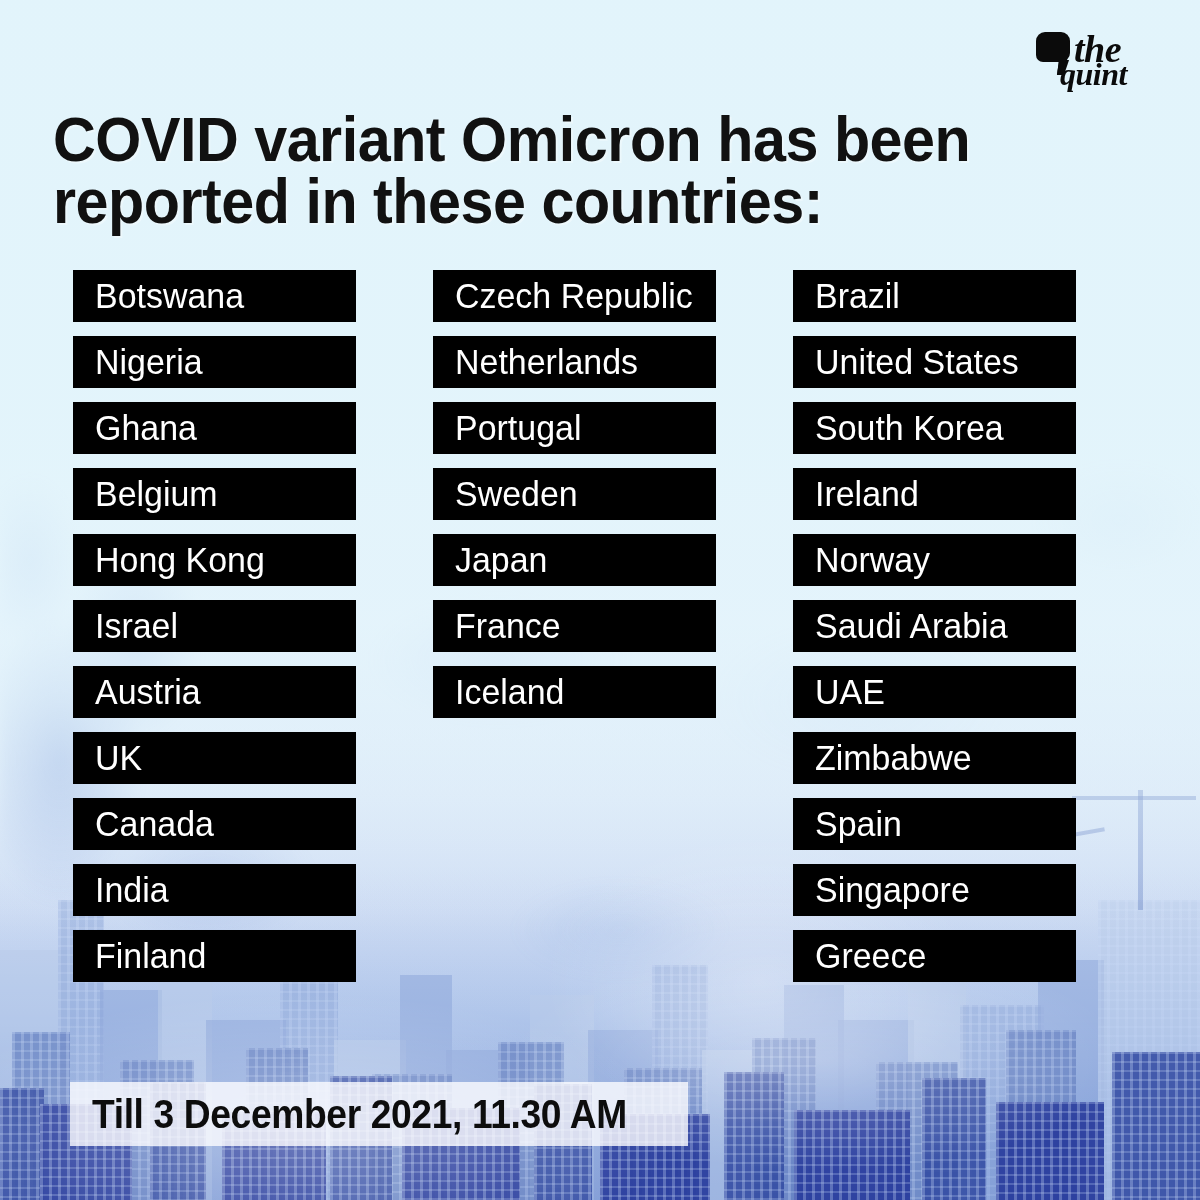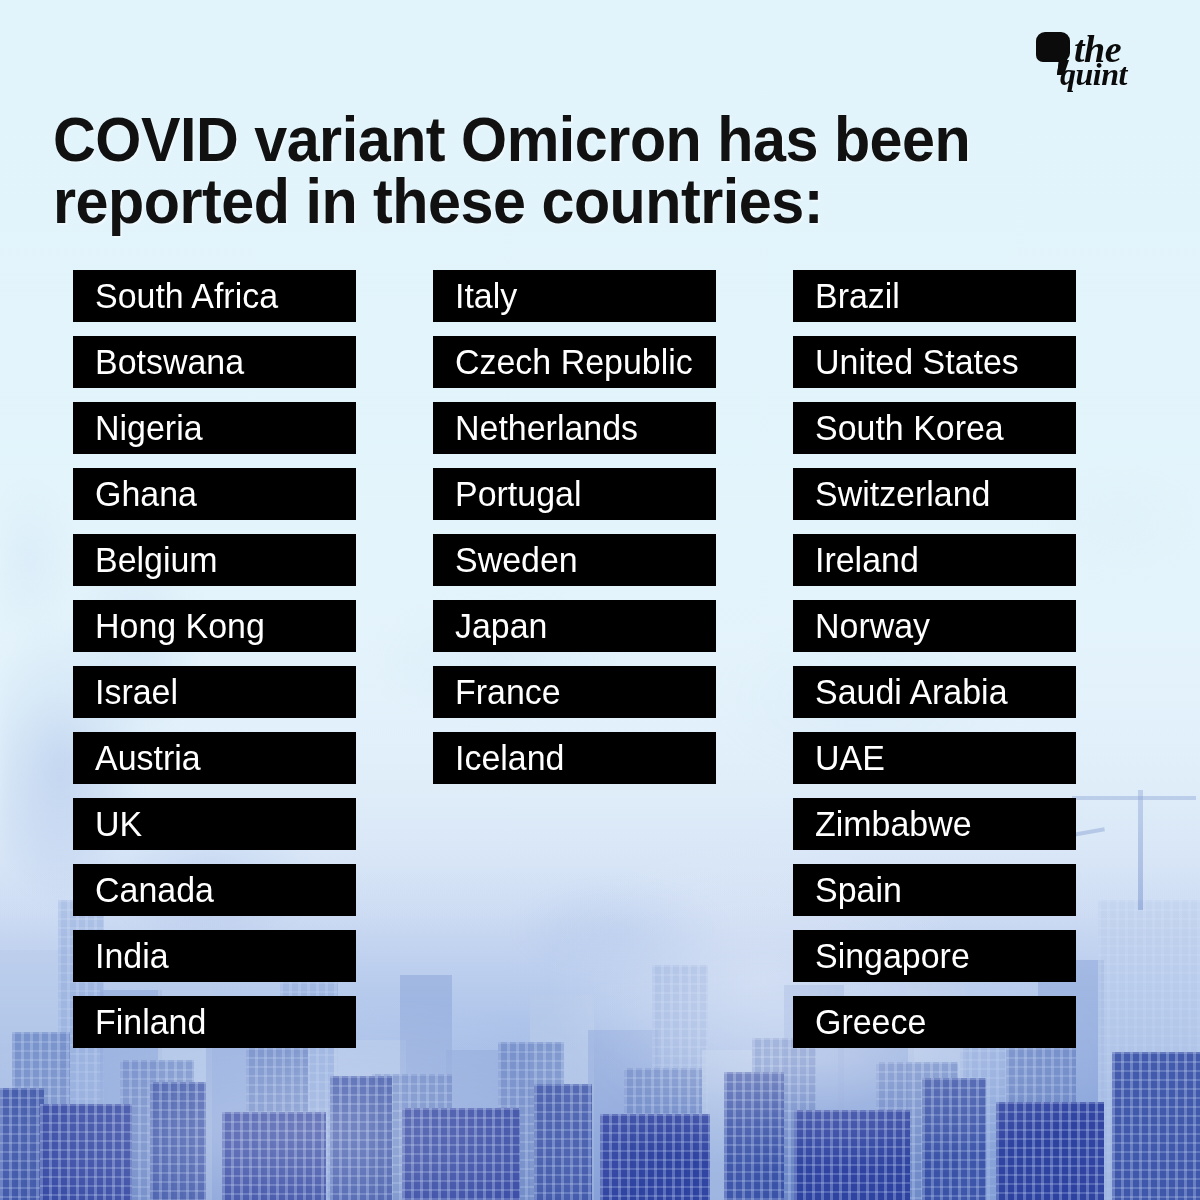--- a/index.html
+++ b/index.html
@@ -359,23 +359,20 @@
 
     <div class="headline">
       <span class="hl-line">COVID variant Omicron has been</span>
       <span class="hl-line">reported in these countries:</span>
     </div>
 
     <div class="columns">
 
       <div class="col">
         <div class="chip">
-            <span class="chip-label">South Africa</span>
-          </div>
-        <div class="chip">
             <span class="chip-label">Botswana</span>
           </div>
         <div class="chip">
             <span class="chip-label">Nigeria</span>
           </div>
         <div class="chip">
             <span class="chip-label">Ghana</span>
           </div>
         <div class="chip">
             <span class="chip-label">Belgium</span>
@@ -398,23 +395,20 @@
         <div class="chip">
             <span class="chip-label">India</span>
           </div>
         <div class="chip">
             <span class="chip-label">Finland</span>
           </div>
       </div>
 
       <div class="col">
         <div class="chip">
-            <span class="chip-label">Italy</span>
-          </div>
-        <div class="chip">
             <span class="chip-label">Czech Republic</span>
           </div>
         <div class="chip">
             <span class="chip-label">Netherlands</span>
           </div>
         <div class="chip">
             <span class="chip-label">Portugal</span>
           </div>
         <div class="chip">
             <span class="chip-label">Sweden</span>
@@ -434,23 +428,20 @@
         <div class="chip">
             <span class="chip-label">Brazil</span>
           </div>
         <div class="chip">
             <span class="chip-label">United States</span>
           </div>
         <div class="chip">
             <span class="chip-label">South Korea</span>
           </div>
         <div class="chip">
-            <span class="chip-label">Switzerland</span>
-          </div>
-        <div class="chip">
             <span class="chip-label">Ireland</span>
           </div>
         <div class="chip">
             <span class="chip-label">Norway</span>
           </div>
         <div class="chip">
             <span class="chip-label">Saudi Arabia</span>
           </div>
         <div class="chip">
             <span class="chip-label">UAE</span>
@@ -464,15 +455,18 @@
         <div class="chip">
             <span class="chip-label">Singapore</span>
           </div>
         <div class="chip">
             <span class="chip-label">Greece</span>
           </div>
       </div>
 
     </div>
 
+    <div class="footer">
+      <span class="footer-text">Till 3 December 2021, 11.30 AM</span>
+    </div>
 
   </div>
 </div>
 
 </body></html>

